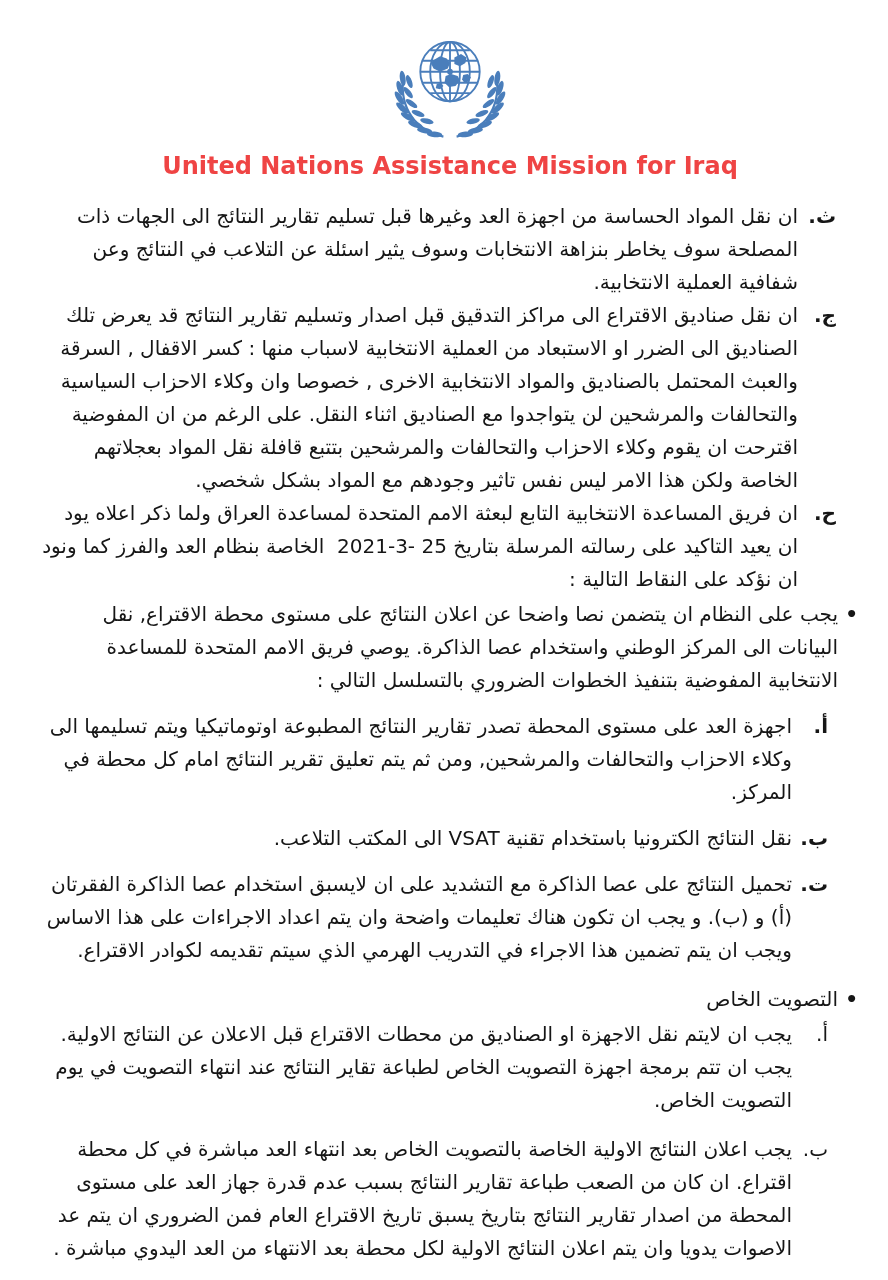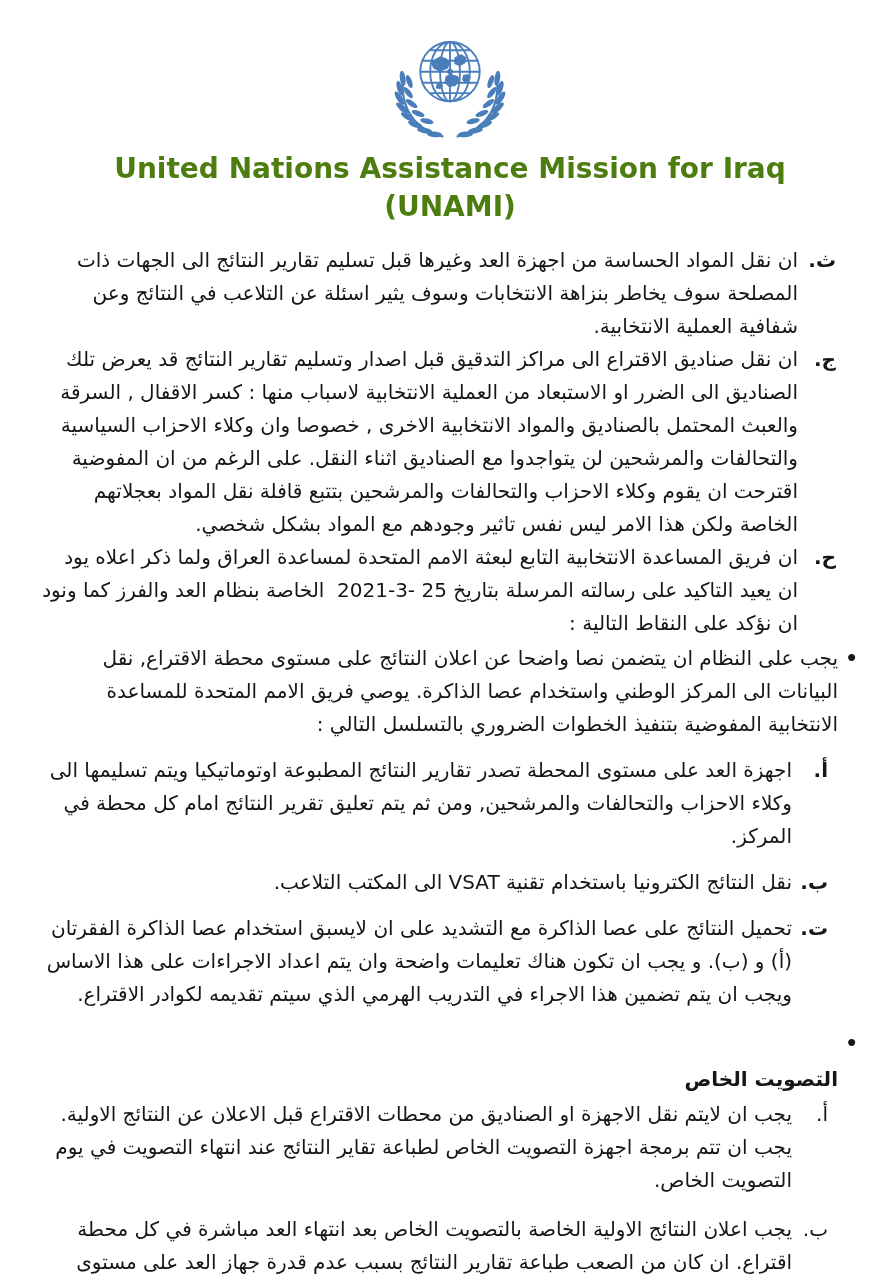--- a/index.html
+++ b/index.html
@@ -9,44 +9,44 @@
     box-sizing:border-box;
     background:#ffffff;
     padding:26px 30px 18px 42px;
     font-family:"DejaVu Sans",sans-serif;
     color:#161616;
   }
   .header{text-align:center;}
   .logo{display:block;margin:0 auto 4px auto;}
   .title{
     font-weight:bold;
-    font-size:28px;
+    font-size:24px;
     line-height:1.35;
-    color:#4d7c0f;
+    color:#ef4444;
     letter-spacing:0px;
   }
   .content{
     direction:rtl;
     margin-top:18px;
     font-size:20px;
     line-height:33px;
     text-align:right;
   }
   .li{display:flex;align-items:flex-start;}
   .marker{flex:0 0 auto;white-space:nowrap;}
   .txt{flex:1 1 auto;}
   .lvl1{margin-right:22px;}
   .lvl1 .marker{width:38px;font-weight:bold;}
   .bullet-row{margin-right:0;margin-top:2px;}
   .bullet-row .marker{width:20px;font-weight:bold;}
   .lvl2{margin-right:30px;margin-top:13px;}
   .lvl2 .marker{width:36px;font-weight:bold;}
   .lvl2.plain .marker{font-weight:normal;}
   .heading-row{margin-top:16px;}
-  .heading-row .txt{font-weight:bold;margin-top:36px;}
+  .heading-row .txt{font-weight:normal;}
   .gap-lg{margin-top:16px;}
 </style>
 </head>
 <body>
 
 <div class="page">
 
   <div class="header">
     <svg class="logo" width="132" height="120" viewBox="0 0 120 108" aria-hidden="true">
       <g stroke="#4a7ebb" fill="none" stroke-width="1.7">
@@ -102,21 +102,20 @@
           <ellipse cx="23" cy="50" rx="2.4" ry="6.2" transform="rotate(-20 23 50)"></ellipse>
           <ellipse cx="22" cy="60" rx="2.4" ry="6.2" transform="rotate(-38 22 60)"></ellipse>
           <ellipse cx="25" cy="70" rx="2.4" ry="6.2" transform="rotate(-55 25 70)"></ellipse>
           <ellipse cx="31" cy="79" rx="2.4" ry="6.2" transform="rotate(-68 31 79)"></ellipse>
           <ellipse cx="39" cy="86" rx="2.4" ry="6.2" transform="rotate(-78 39 86)"></ellipse>
         </g>
       </g>
     </svg>
     <div class="title">
       <div>United Nations Assistance Mission for Iraq</div>
-      <div>(UNAMI)</div>
     </div>
   </div>
 
   <div class="content">
 
     <div class="li lvl1">
       <span class="marker">ث.</span>
       <span class="txt">ان نقل المواد الحساسة من اجهزة العد وغيرها قبل تسليم تقارير النتائج الى الجهات ذات المصلحة سوف يخاطر بنزاهة الانتخابات  وسوف يثير اسئلة عن التلاعب في النتائج وعن شفافية العملية الانتخابية.</span>
     </div>
 

